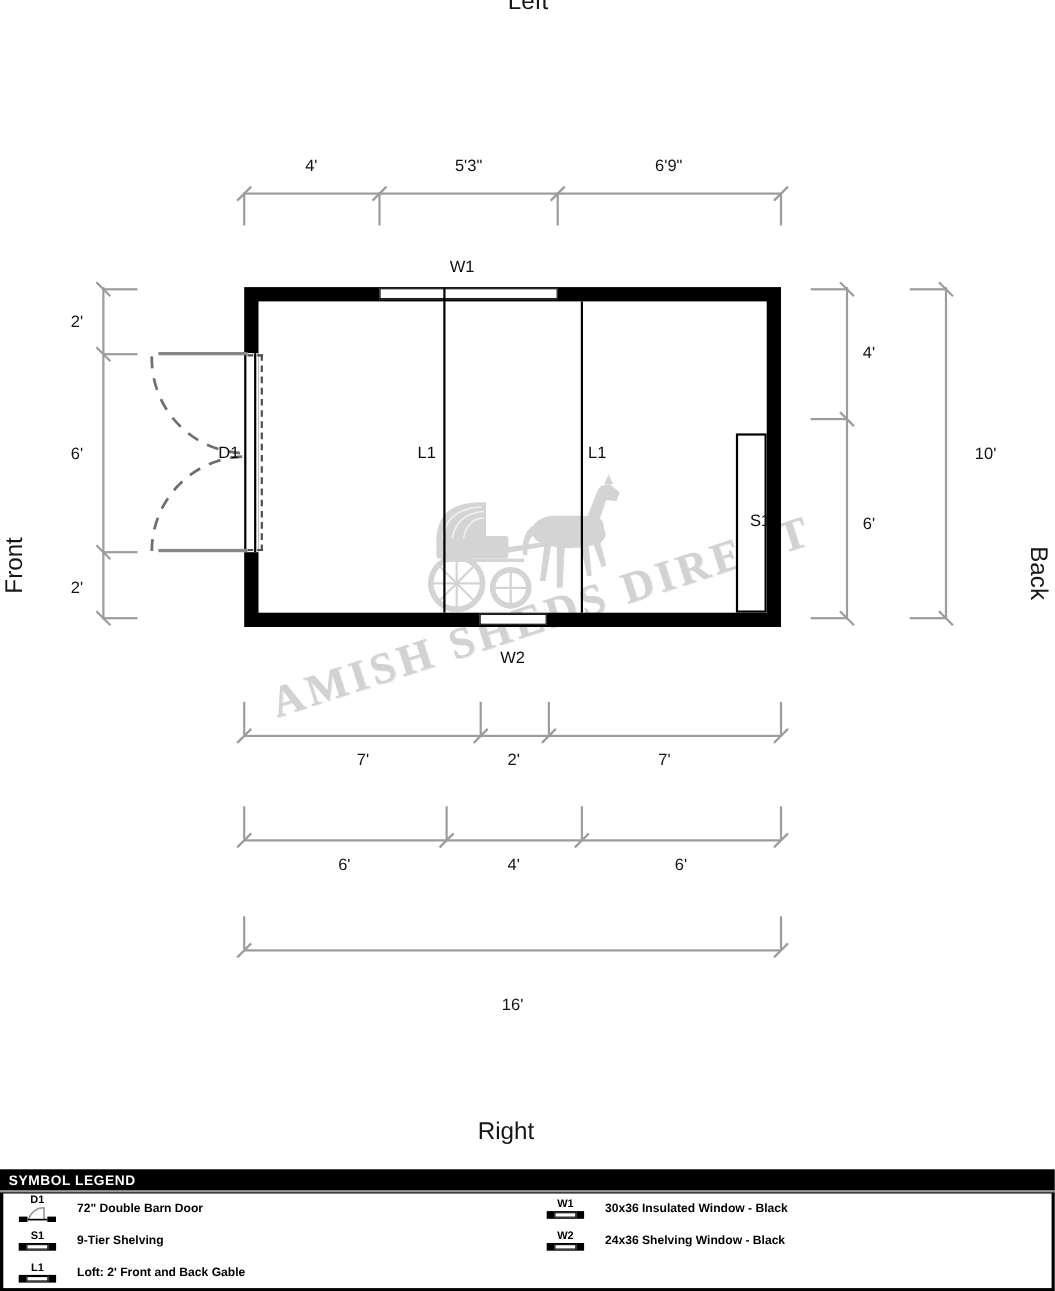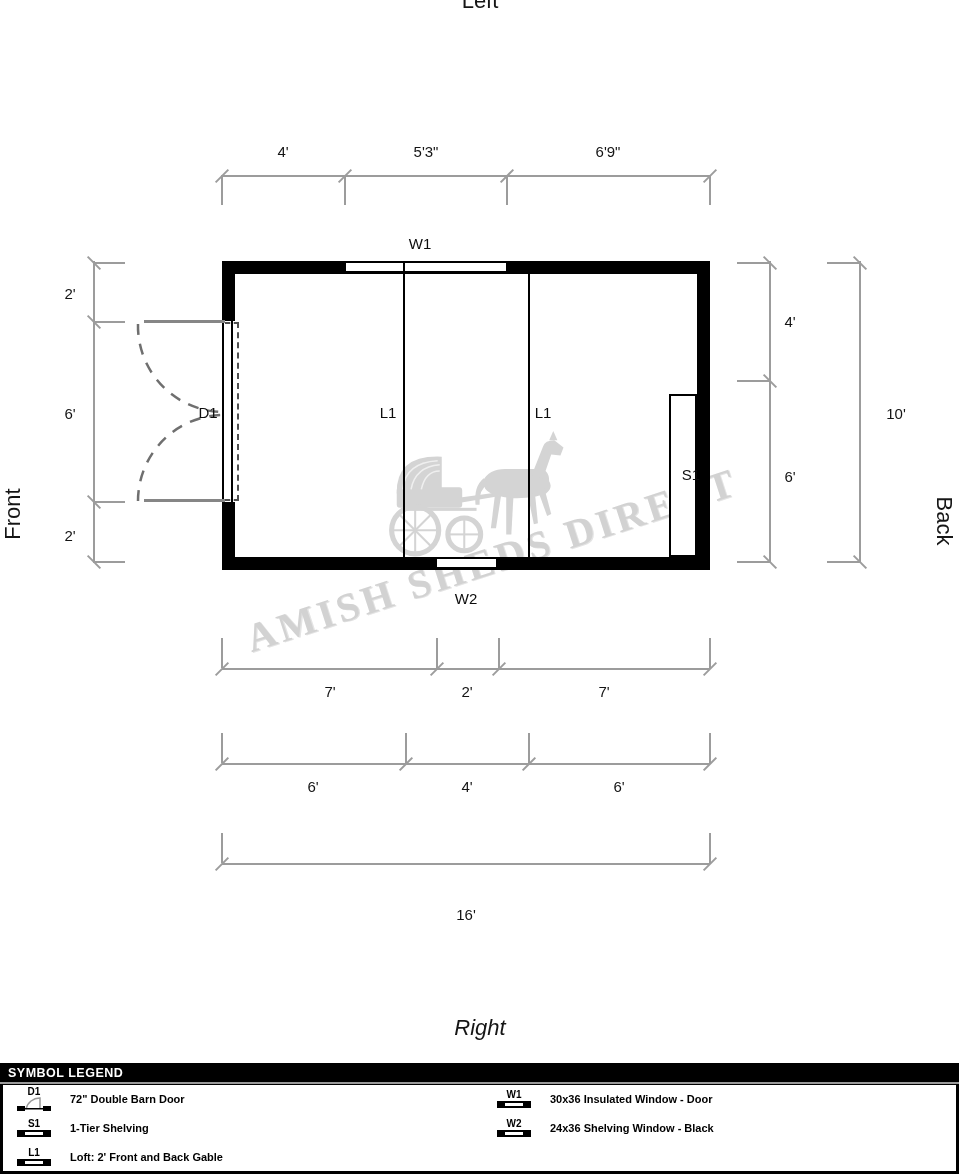--- a/index.html
+++ b/index.html
@@ -56,21 +56,21 @@
             border:1px solid #000;box-sizing:border-box;}
   .bar.solid{height:6px;}
   .lg-desc{font-size:11px;font-weight:bold;color:#000;margin-left:14px;white-space:nowrap;}
 </style>
 </head>
 <body>
 
 <div class="canvas">
 
   <div class="orient" style="left:480px;top:1px;">Left</div>
-  <div class="orient" style="left:480px;top:1028px;font-style:italic;">Right</div>
+  <div class="orient" style="left:460px;top:1028px;">Right</div>
   <div class="orient rl" style="left:13px;top:514px;">Front</div>
   <div class="orient rr" style="left:944px;top:521px;">Back</div>
 
   <svg class="wm-art" width="185" height="133" viewBox="0 0 180 130">
     <g fill="#d4d4d4" stroke="none">
       <path d="M14,64 Q13,26 58,28 L58,64 Z"></path>
       <rect x="14" y="58" width="64" height="20" rx="3"></rect>
       <rect x="18" y="78" width="74" height="3"></rect>
       <path d="M76,68 L112,63 L112,67 L76,73 Z"></path>
       <path d="M98,52 Q104,40 120,40 L150,40 Q163,39 163,52 Q167,58 160,64 L150,67 Q128,71 112,66 Q99,63 98,52 Z"></path>
@@ -225,42 +225,42 @@
       </div>
       <span class="lg-desc">72" Double Barn Door</span>
     </div>
     <div class="lg-row">
       <div class="lg-sym">
         <span class="lg-code">S1</span>
         <div class="bar">
             <div class="gap"></div>
           </div>
       </div>
-      <span class="lg-desc">1-Tier Shelving</span>
+      <span class="lg-desc">9-Tier Shelving</span>
     </div>
     <div class="lg-row">
       <div class="lg-sym">
         <span class="lg-code">L1</span>
         <div class="bar">
             <div class="gap"></div>
           </div>
       </div>
       <span class="lg-desc">Loft: 2' Front and Back Gable</span>
     </div>
   </div>
 
   <div class="lg-col" style="left:492px;">
     <div class="lg-row">
       <div class="lg-sym">
         <span class="lg-code">W1</span>
         <div class="bar">
             <div class="gap"></div>
           </div>
       </div>
-      <span class="lg-desc">30x36 Insulated Window - Door</span>
+      <span class="lg-desc">30x36 Insulated Window - Black</span>
     </div>
     <div class="lg-row">
       <div class="lg-sym">
         <span class="lg-code">W2</span>
         <div class="bar">
             <div class="gap"></div>
           </div>
       </div>
       <span class="lg-desc">24x36 Shelving Window - Black</span>
     </div>

